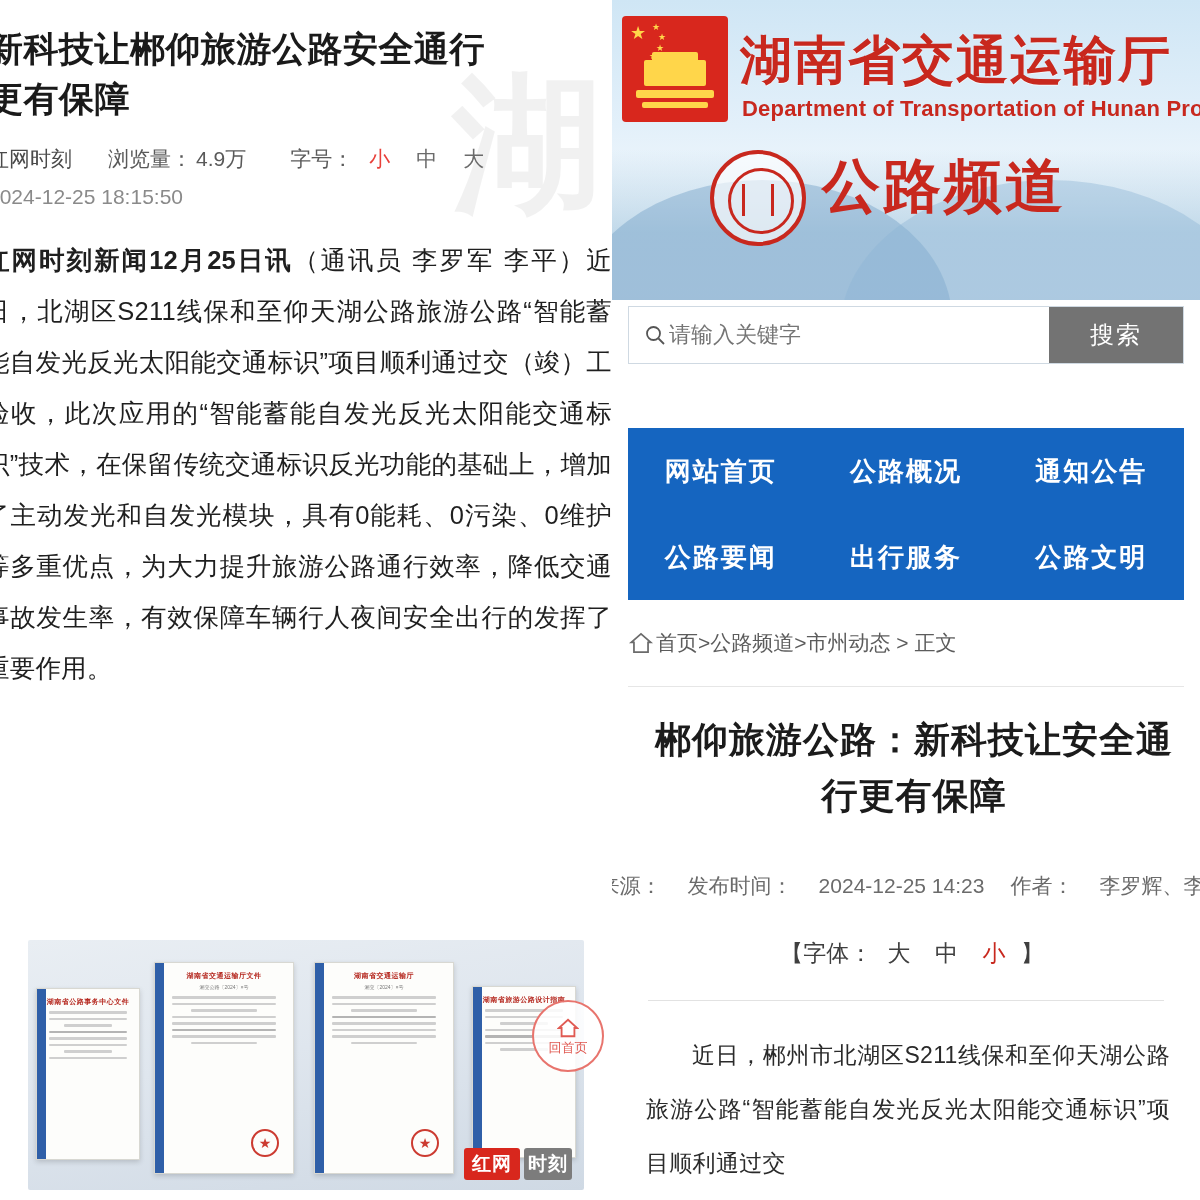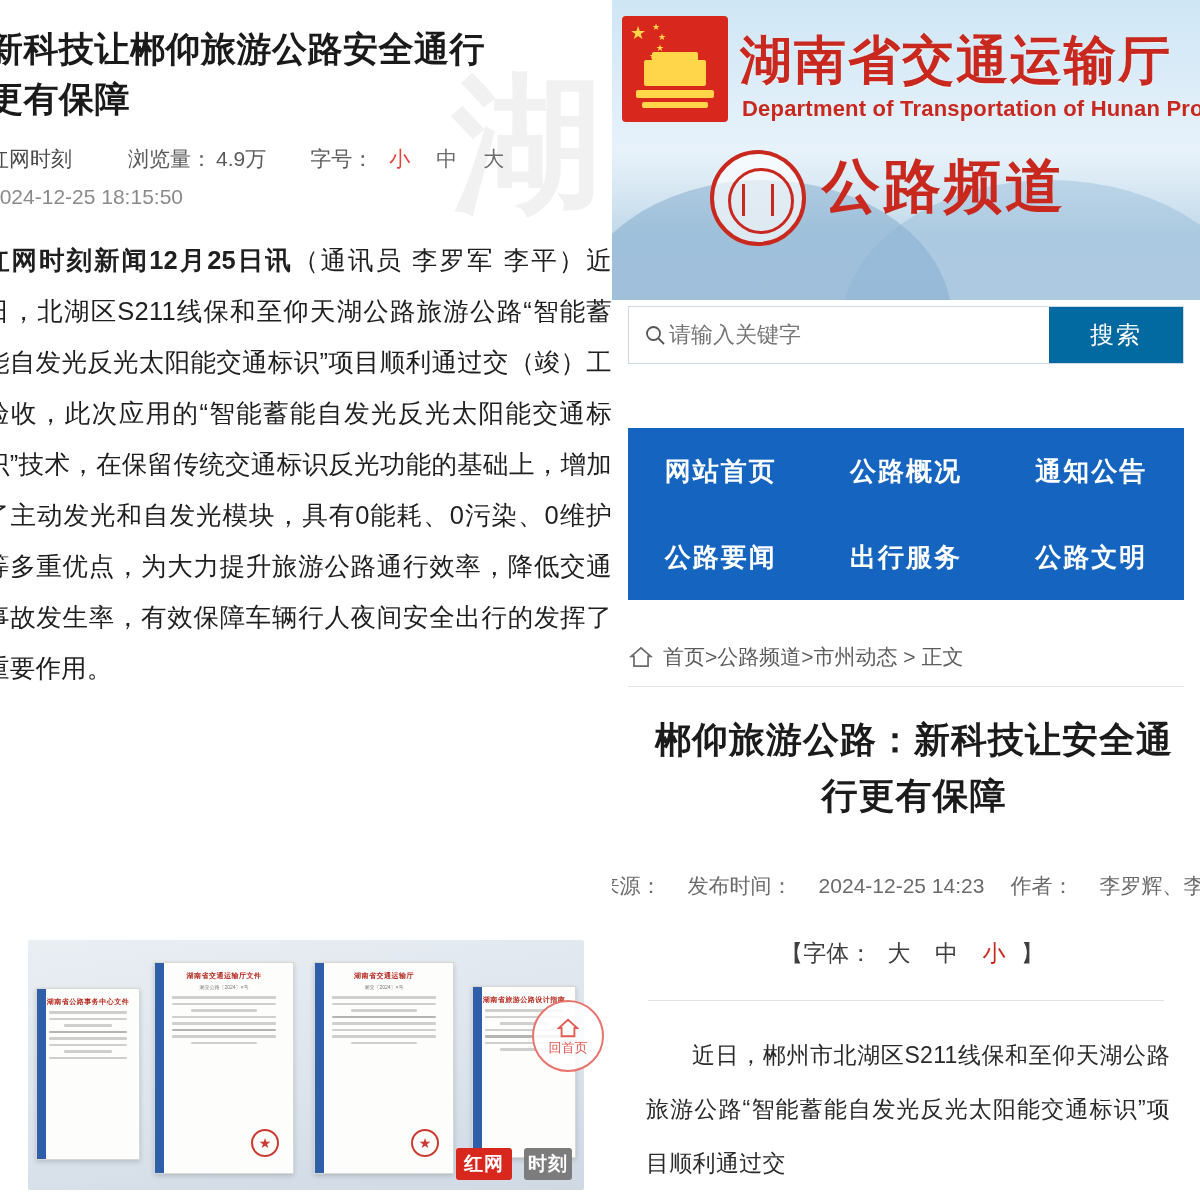--- a/index.html
+++ b/index.html
@@ -41,21 +41,21 @@
   .left-title .l2 { display: block; }
   .meta-row {
     display: flex;
     align-items: center;
     padding: 22px 20px 0 20px;
     font-size: 21px;
     color: #5a5a5a;
     white-space: nowrap;
   }
   .meta-source { color: #4a4a4a; }
-  .meta-views { margin-left: 56px; color: #5a5a5a; }
+  .meta-views { margin-left: 36px; color: #5a5a5a; }
   .fontsize-group {
     margin-left: 44px;
     display: flex; align-items: baseline;
     color: #5a5a5a;
   }
   .fs-label { margin-right: 16px; }
   .fs-opt { margin-right: 26px; color: #6b6b6b; }
   .fs-opt.active { color: #e8403a; }
   .meta-date {
     padding: 12px 20px 0 20px;
@@ -126,21 +126,21 @@
   }
   .doc .dsub {
     font-size: 5px; color: #777; text-align: center; margin: 3px 0 6px 0;
   }
   .doc .blueband {
     position: absolute; left: 0; top: 0; bottom: 0; width: 9px;
     background: #2f5fa8;
   }
   .photo-logo {
     position: absolute; right: 12px; bottom: 10px;
-    display: flex; align-items: flex-start; gap: 12px;
+    display: flex; align-items: flex-start; gap: 4px;
   }
   .photo-logo .pl-red {
     background: #d8271d; color: #fff;
     font-size: 19px; font-weight: bold;
     padding: 3px 8px; border-radius: 3px;
     letter-spacing: 1px;
   }
   .photo-logo .pl-gray {
     background: #7c7c7c; color: #fff;
     font-size: 19px; font-weight: bold;
@@ -278,21 +278,21 @@
   .search-box svg { width: 24px; height: 24px; flex: none; }
   .search-input {
     border: none; outline: none;
     font-size: 22px; color: #9a9a9a;
     background: transparent;
     width: 100%;
     font-family: "Liberation Sans", sans-serif;
   }
   .search-btn {
     width: 134px;
-    background: #0369a1;
+    background: #737373;
     color: #fff;
     font-size: 24px;
     display: flex; align-items: center; justify-content: center;
     letter-spacing: 2px;
   }
 
   .navbar {
     position: absolute; left: 16px; top: 428px;
     width: 556px; height: 172px;
     background: #1565c0;
@@ -303,24 +303,24 @@
     justify-items: center;
   }
   .nav-item {
     color: #ffffff;
     font-size: 26px;
     letter-spacing: 2px;
     font-weight: 700;
   }
 
   .breadcrumb {
-    position: absolute; left: 16px; top: 632px;
+    position: absolute; left: 16px; top: 618px;
     width: 556px; height: 50px;
     display: flex; align-items: center;
-    gap: 9px;
+    gap: 2px;
     font-size: 21px;
     color: #5c5c5c;
     text-align: right;
   }
   .breadcrumb svg { width: 26px; height: 26px; }
   .bc-sep-line {
     position: absolute; left: 16px; top: 686px;
     width: 556px; height: 1px; background: #e6e6e6;
   }
 

